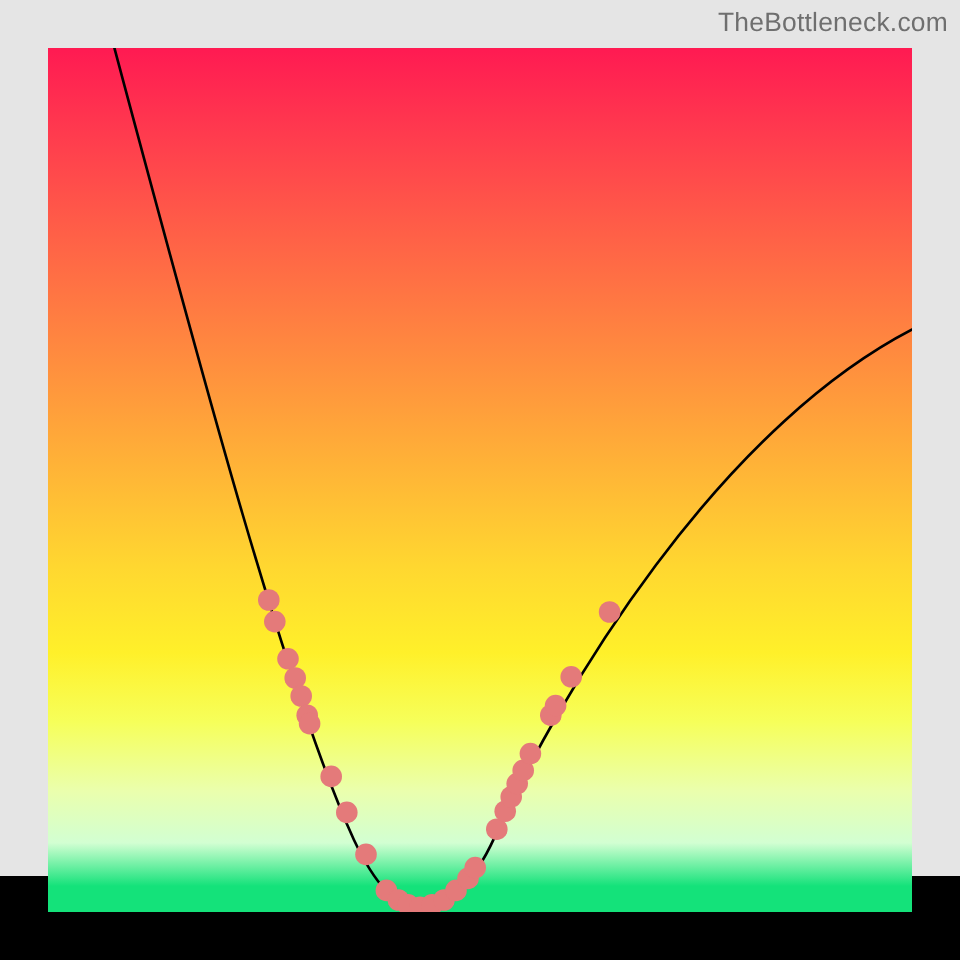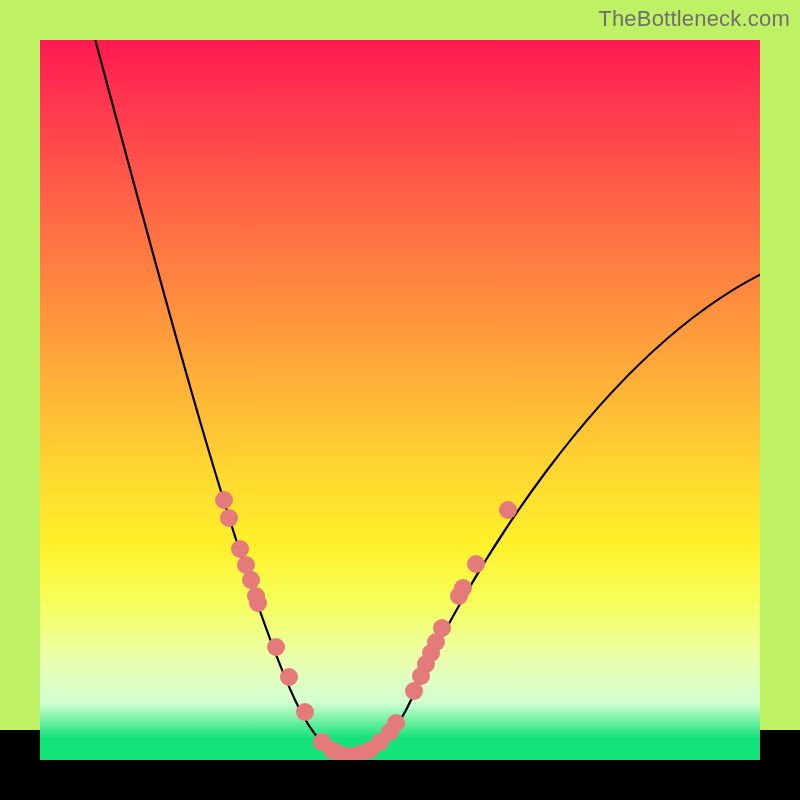--- a/index.html
+++ b/index.html
@@ -10,21 +10,21 @@
     background: #000;
     overflow: hidden;
     font-family: Arial, Helvetica, sans-serif;
   }
   .frame {
     position: absolute;
     left: 0;
     top: 0;
     width: 800px;
     height: 730px;
-    background: #bef264;
+    background: #e5e5e5;
   }
   .plot {
     position: absolute;
     left: 40px;
     top: 40px;
     width: 720px;
     height: 720px;
     background: linear-gradient(
       to bottom,
       #ff1a52 0%,

